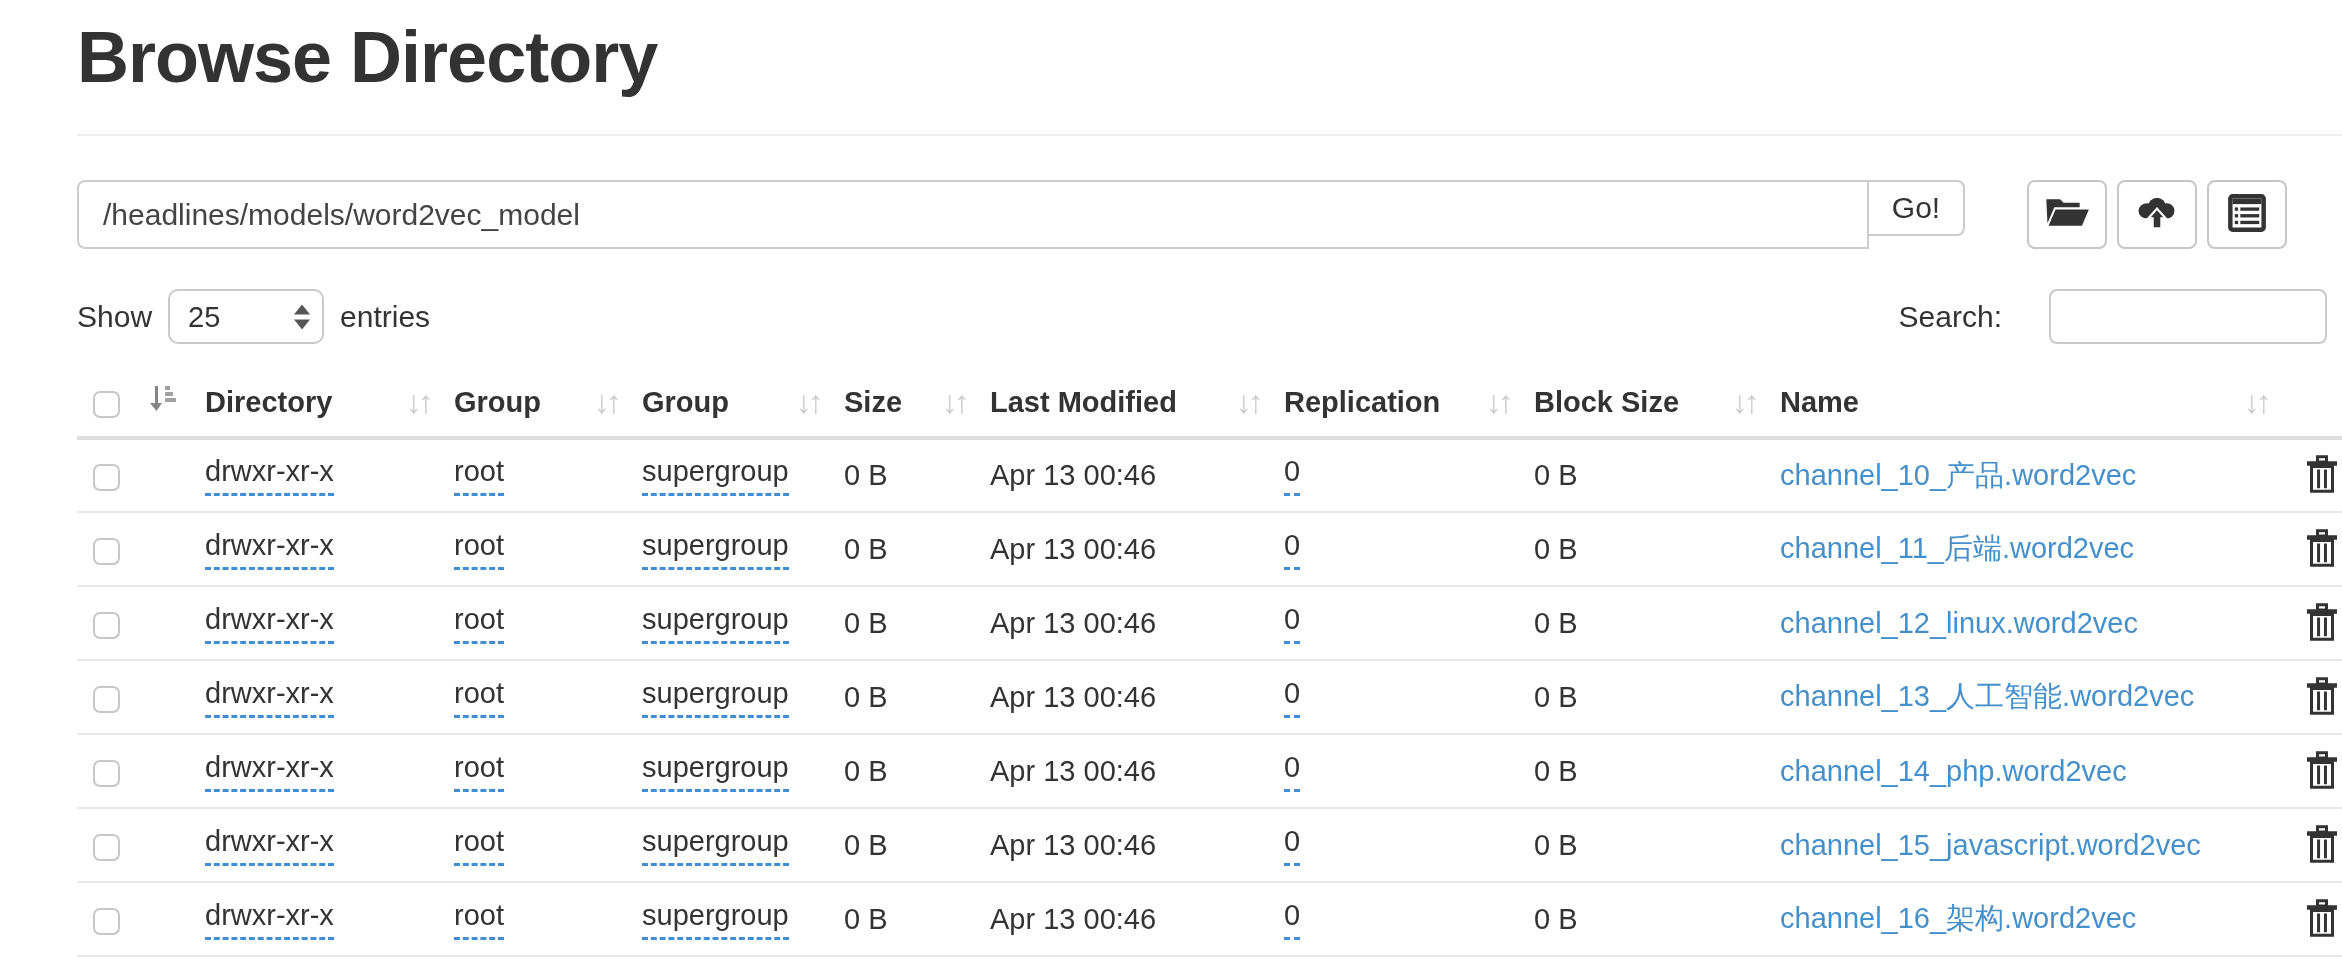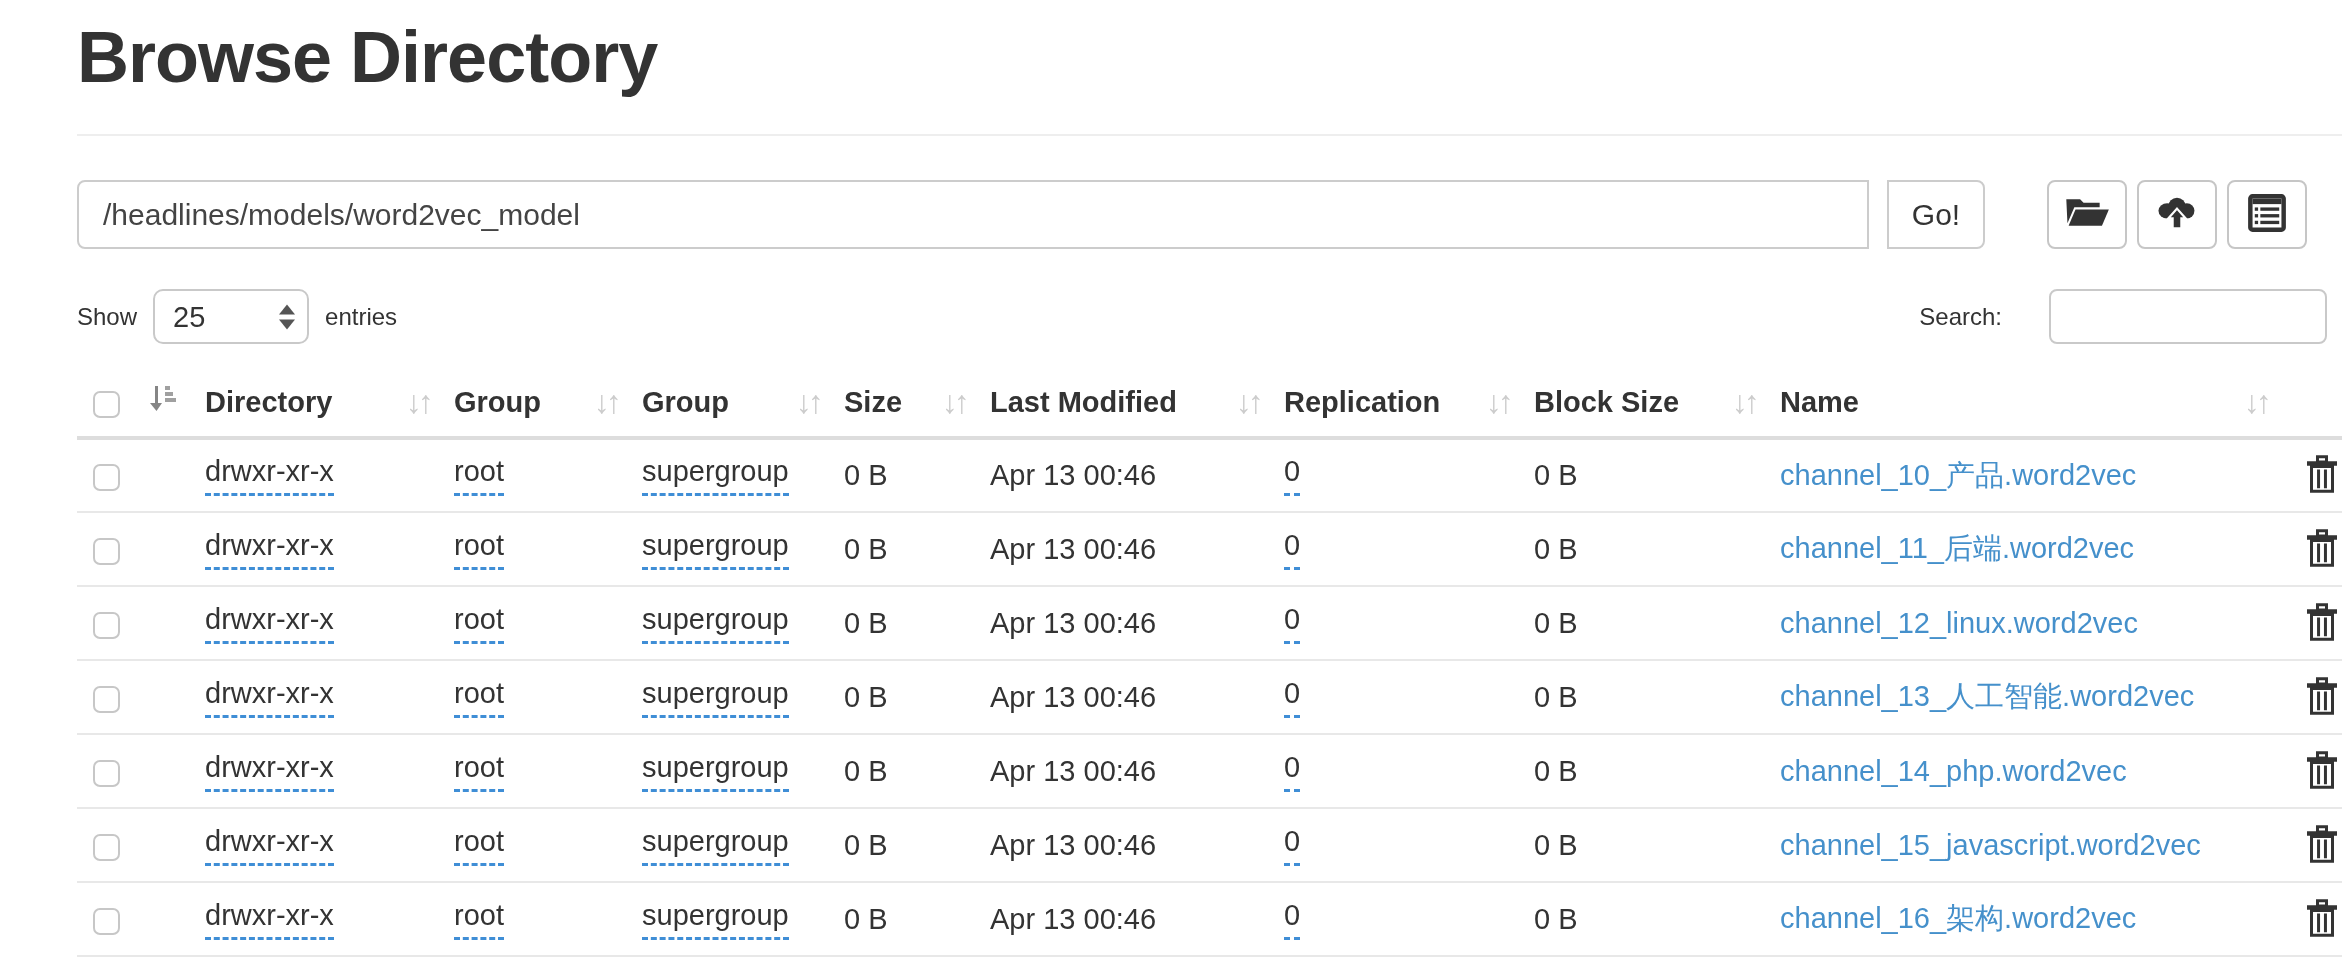--- a/index.html
+++ b/index.html
@@ -5,29 +5,29 @@
   * { box-sizing: border-box; margin: 0; padding: 0; }
   html, body { width: 2342px; height: 962px; overflow: hidden; background: #fff; }
   body { font-family: "Liberation Sans", sans-serif; color: #333; }
   .container { padding: 0 0 8px 55px; width: 2330px; margin-left: 22px; }
 
   h1.page-title { font-size: 72px; font-weight: bold; color: #333; padding-top: 16px; letter-spacing: -1px; }
   hr.title-divider { border: none; border-top: 2px solid #eee; margin-top: 36px; width: 2275px; }
 
   
   .toolbar { margin-top: 44px; display: flex; align-items: flex-start; width: 2275px; }
-  .input-group { display: flex; gap: 20px; }
+  .input-group { display: flex; }
   .path-input { width: 1792px; height: 69px; border: 2px solid #ccc; border-radius: 8px 0 0 8px; font-size: 30px; color: #444; padding: 0 24px; outline: none; font-family: "Liberation Sans", sans-serif; background: #fff; }
-  .go-btn { width: 98px; height: 69px; margin-left: -2px; border: 2px solid #ccc; border-radius: 0 8px 8px 0; background: #fff; font-size: 30px; color: #333; cursor: pointer; font-family: "Liberation Sans", sans-serif; }
+  .go-btn { width: 98px; height: 56px; margin-left: -2px; border: 2px solid #ccc; border-radius: 0 8px 8px 0; background: #fff; font-size: 30px; color: #333; cursor: pointer; font-family: "Liberation Sans", sans-serif; }
   .icon-btn { width: 80px; height: 69px; border: 2px solid #c6c6c6; border-radius: 8px; background: #fff; cursor: pointer; display: flex; align-items: center; justify-content: center; margin-left: 10px; }
   .icon-btn:first-of-type { margin-left: 62px; }
 
   
   .controls { margin-top: 40px; display: flex; align-items: center; width: 2275px; }
-  .ctl-label { font-size: 24px; color: #333; }
+  .ctl-label { font-size: 30px; color: #333; }
   .select-wrap { position: relative; margin: 0 16px; }
   .page-size { -webkit-appearance: none; appearance: none; width: 156px; height: 55px; border: 2px solid #c9c9c9; border-radius: 10px; background: #fff; font-size: 29px; color: #333; padding: 0 44px 0 18px; font-family: "Liberation Sans", sans-serif; cursor: pointer; }
   .select-arrows { position: absolute; right: 14px; top: 50%; transform: translateY(-50%); display: flex; flex-direction: column; gap: 5px; pointer-events: none; }
   .select-arrows .up { width: 0; height: 0; border-left: 8px solid transparent; border-right: 8px solid transparent; border-bottom: 10px solid #555; }
   .select-arrows .down { width: 0; height: 0; border-left: 8px solid transparent; border-right: 8px solid transparent; border-top: 10px solid #555; }
   .search-box { margin-left: auto; display: flex; align-items: center; padding-right: 25px; gap: 31px; }
   .search-input { width: 278px; height: 55px; border: 2px solid #c9c9c9; border-radius: 8px; margin-left: 16px; font-size: 29px; padding: 0 16px; outline: none; font-family: "Liberation Sans", sans-serif; }
 
   
   table.file-table { margin-top: 30px; width: 2275px; border-collapse: collapse; table-layout: fixed; font-size: 29px; color: #333; }

